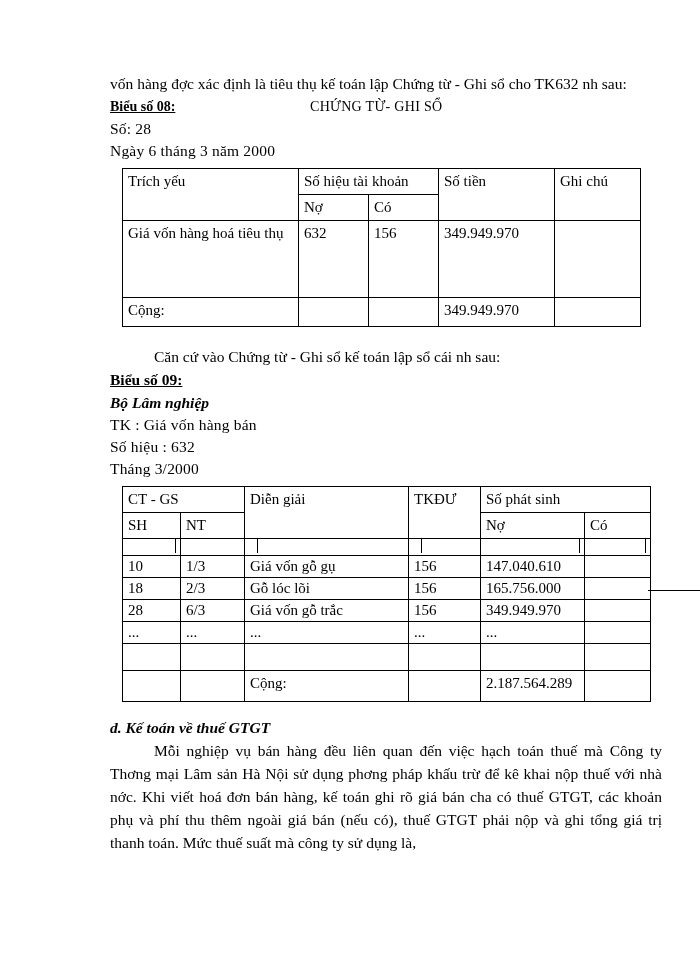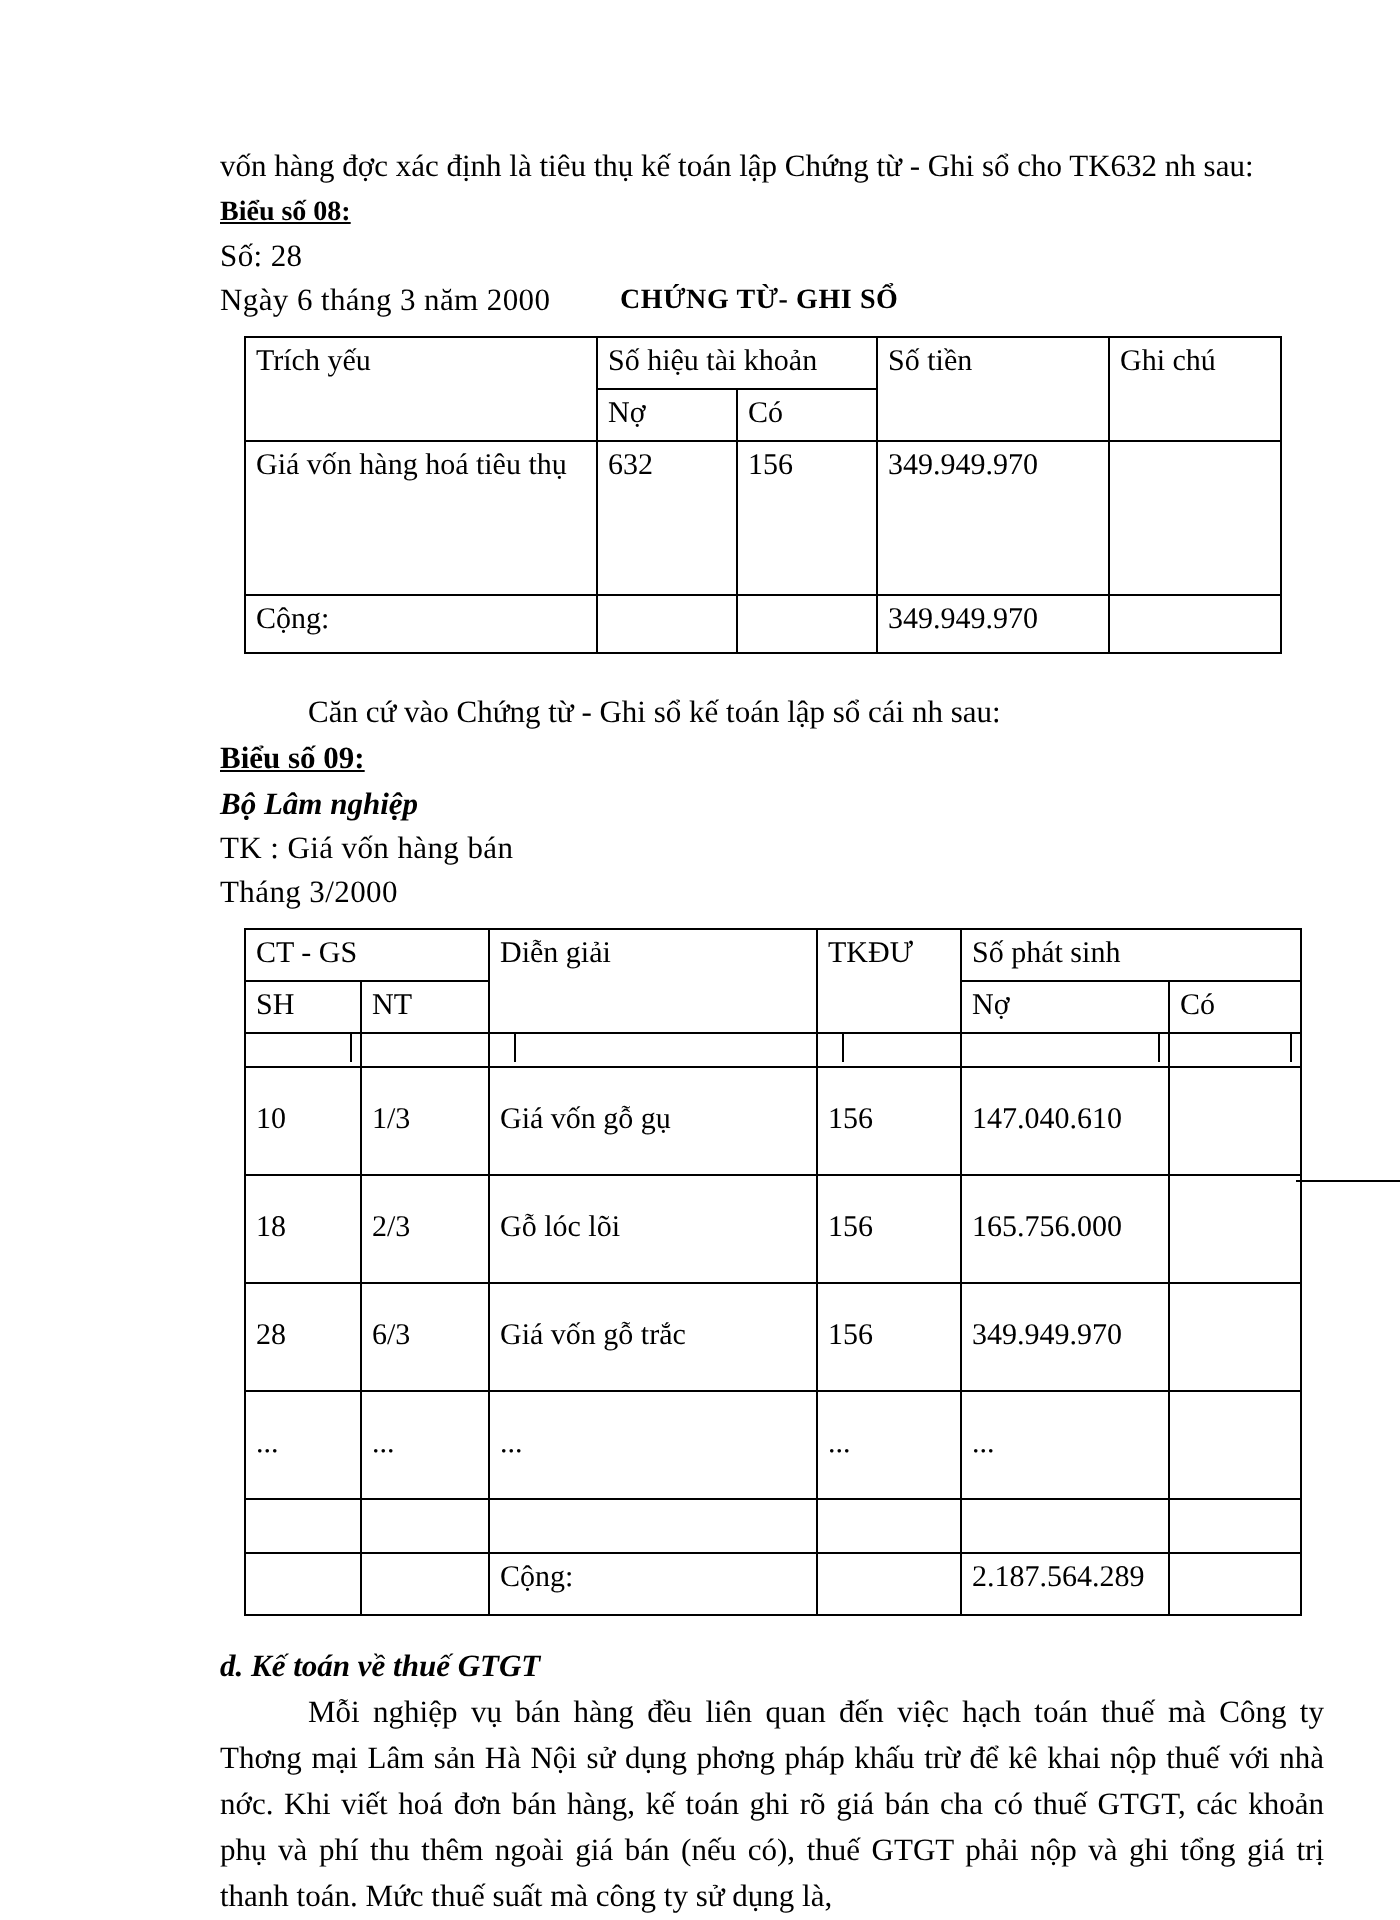--- a/index.html
+++ b/index.html
@@ -47,23 +47,22 @@
 
   .label-row {
     font-size: 14px;
     line-height: 23px;
     position: relative;
   }
   .label-row .rightpart {
     position: absolute;
     left: 200px;
     top: 0;
-    font-weight: bold;
+    font-weight: normal;
     letter-spacing: 0.3px;
-    margin-top: 44px;
   }
 
   .heading-center {
     font-size: 15.5px;
     line-height: 22px;
     letter-spacing: 0.2px;
   }
   .caps { letter-spacing: 0.6px; }
 
   .spacer-6  { height: 6px; }
@@ -109,21 +108,21 @@
 
   .t2 { width: 528px; margin-left: 12px; }
   .t2 .c-sh   { width: 58px; }
   .t2 .c-nt   { width: 64px; }
   .t2 .c-dien { width: 164px; }
   .t2 .c-tk   { width: 72px; }
   .t2 .c-no   { width: 104px; }
   .t2 .c-co   { width: 66px; }
 
   .t2 td.thin-row { height: 16px; padding: 0; }
-  .t2 td.data { height: 19px; padding: 16px 5px; }
+  .t2 td.data { height: 19px; padding: 0 5px; }
   .t2 td.gap  { height: 26px; padding: 0; }
   .t2 td.sum  { height: 26px; padding: 2px 5px; }
 
   
   .tick-wrap { position: relative; height: 16px; }
   .tick {
     position: absolute;
     top: 0;
     width: 1px;
     height: 14px;
@@ -202,20 +201,21 @@
 
     <div class="spacer-18"></div>
 
     <p class="para para-indent">Căn cứ vào Chứng từ - Ghi sổ kế toán lập sổ cái nh   sau:</p>
 
     <div class="line-block bold underline">Biểu số 09:</div>
     <div class="line-block bolditalic">Bộ Lâm nghiệp</div>
 
 
     <div class="heading-center">TK : Giá vốn hàng bán</div>
+    <div class="heading-center">Số hiệu : 632</div>
     <div class="heading-center">Tháng 3/2000</div>
 
     <div class="spacer-6"></div>
 
     <table class="doc t2">
       <colgroup>
         <col class="c-sh">
           <col class="c-nt">
           <col class="c-dien">
         <col class="c-tk">

